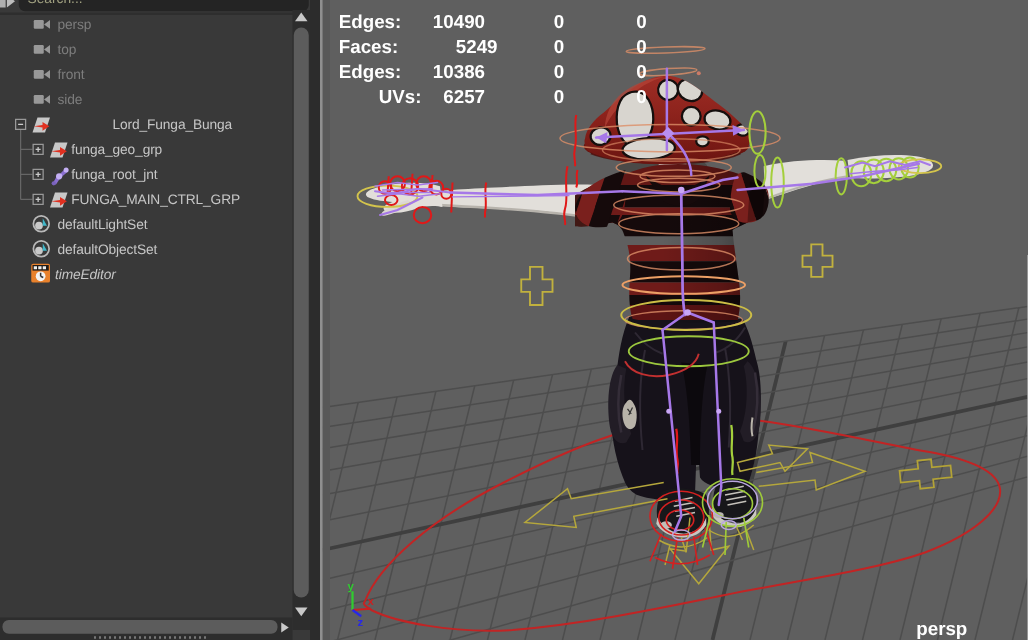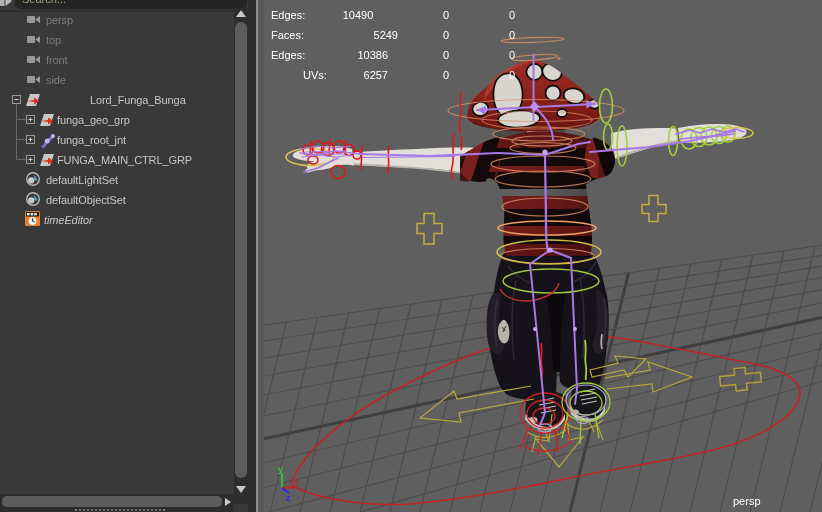--- a/index.html
+++ b/index.html
@@ -16,21 +16,21 @@
 #vthumb{position:absolute;left:235px;top:22px;width:12px;height:456px;background:#5c5c5c;border-radius:6px;}
 #varrowup{position:absolute;left:236px;top:10px;width:0;height:0;border-left:5px solid transparent;border-right:5px solid transparent;border-bottom:7px solid #c9c9c9;}
 #varrowdn{position:absolute;left:236px;top:486px;width:0;height:0;border-left:5px solid transparent;border-right:5px solid transparent;border-top:7px solid #c9c9c9;}
 #hzone{position:absolute;left:0;top:494px;width:234px;height:18px;background:#2d2d2d;}
 #hthumb{position:absolute;left:2px;top:496px;width:220px;height:11px;background:#5c5c5c;border-radius:5px;}
 #harrow{position:absolute;left:225px;top:498px;width:0;height:0;border-top:4.5px solid transparent;border-bottom:4.5px solid transparent;border-left:6px solid #c9c9c9;}
 #dots{position:absolute;left:75px;top:509px;width:90px;height:2px;background:repeating-linear-gradient(90deg,#777 0 2px,transparent 2px 4px);}
 #splitline{position:absolute;left:256px;top:0;width:2px;height:512px;background:#8f8f8f;}
 #splitshadow{position:absolute;left:248px;top:0;width:8px;height:512px;background:#2c2c2c;}
 
-.hud{position:absolute;font-size:11px;font-weight:normal;color:#fff;}
+.hud{position:absolute;font-size:15px;font-weight:bold;color:#fff;}
 .hudval{text-align:right;width:60px;}
 </style>
 </head>
 <body>
 <div id="root">
 
   <svg id="vp" width="564" height="512" viewBox="258 0 564 512" style="position:absolute;left:258px;top:0;">
     <rect x="258" y="0" width="564" height="512" fill="#5f5f5f"></rect>
     <g id="grid">
     <clipPath id="gclip">
@@ -303,21 +303,21 @@
   <path d="M282,488 L289,493" stroke="#2828e8"></path>
 </g>
 <text x="278" y="472" font-family="Liberation Sans" font-size="9" font-weight="bold" fill="#30cc30">y</text>
 <text x="294" y="484" font-family="Liberation Sans" font-size="9" font-weight="bold" fill="#cc2020">x</text>
 <text x="286" y="501" font-family="Liberation Sans" font-size="9" font-weight="bold" fill="#2828e8">z</text>
 
     </g>
   </svg>
 
   <div class="hud" style="left:271px;top:9px;">Edges:</div>
-  <div class="hud hudval" style="left:328px;top:9px;text-align:center;">10490</div>
+  <div class="hud hudval" style="left:328px;top:9px;">10490</div>
   <div class="hud" style="left:443px;top:9px;">0</div>
   <div class="hud" style="left:509px;top:9px;">0</div>
   <div class="hud" style="left:271px;top:29px;">Faces:</div>
   <div class="hud hudval" style="left:338px;top:29px;">5249</div>
   <div class="hud" style="left:443px;top:29px;">0</div>
   <div class="hud" style="left:509px;top:29px;">0</div>
   <div class="hud" style="left:271px;top:49px;">Edges:</div>
   <div class="hud hudval" style="left:328px;top:49px;">10386</div>
   <div class="hud" style="left:443px;top:49px;">0</div>
   <div class="hud" style="left:509px;top:49px;">0</div>

